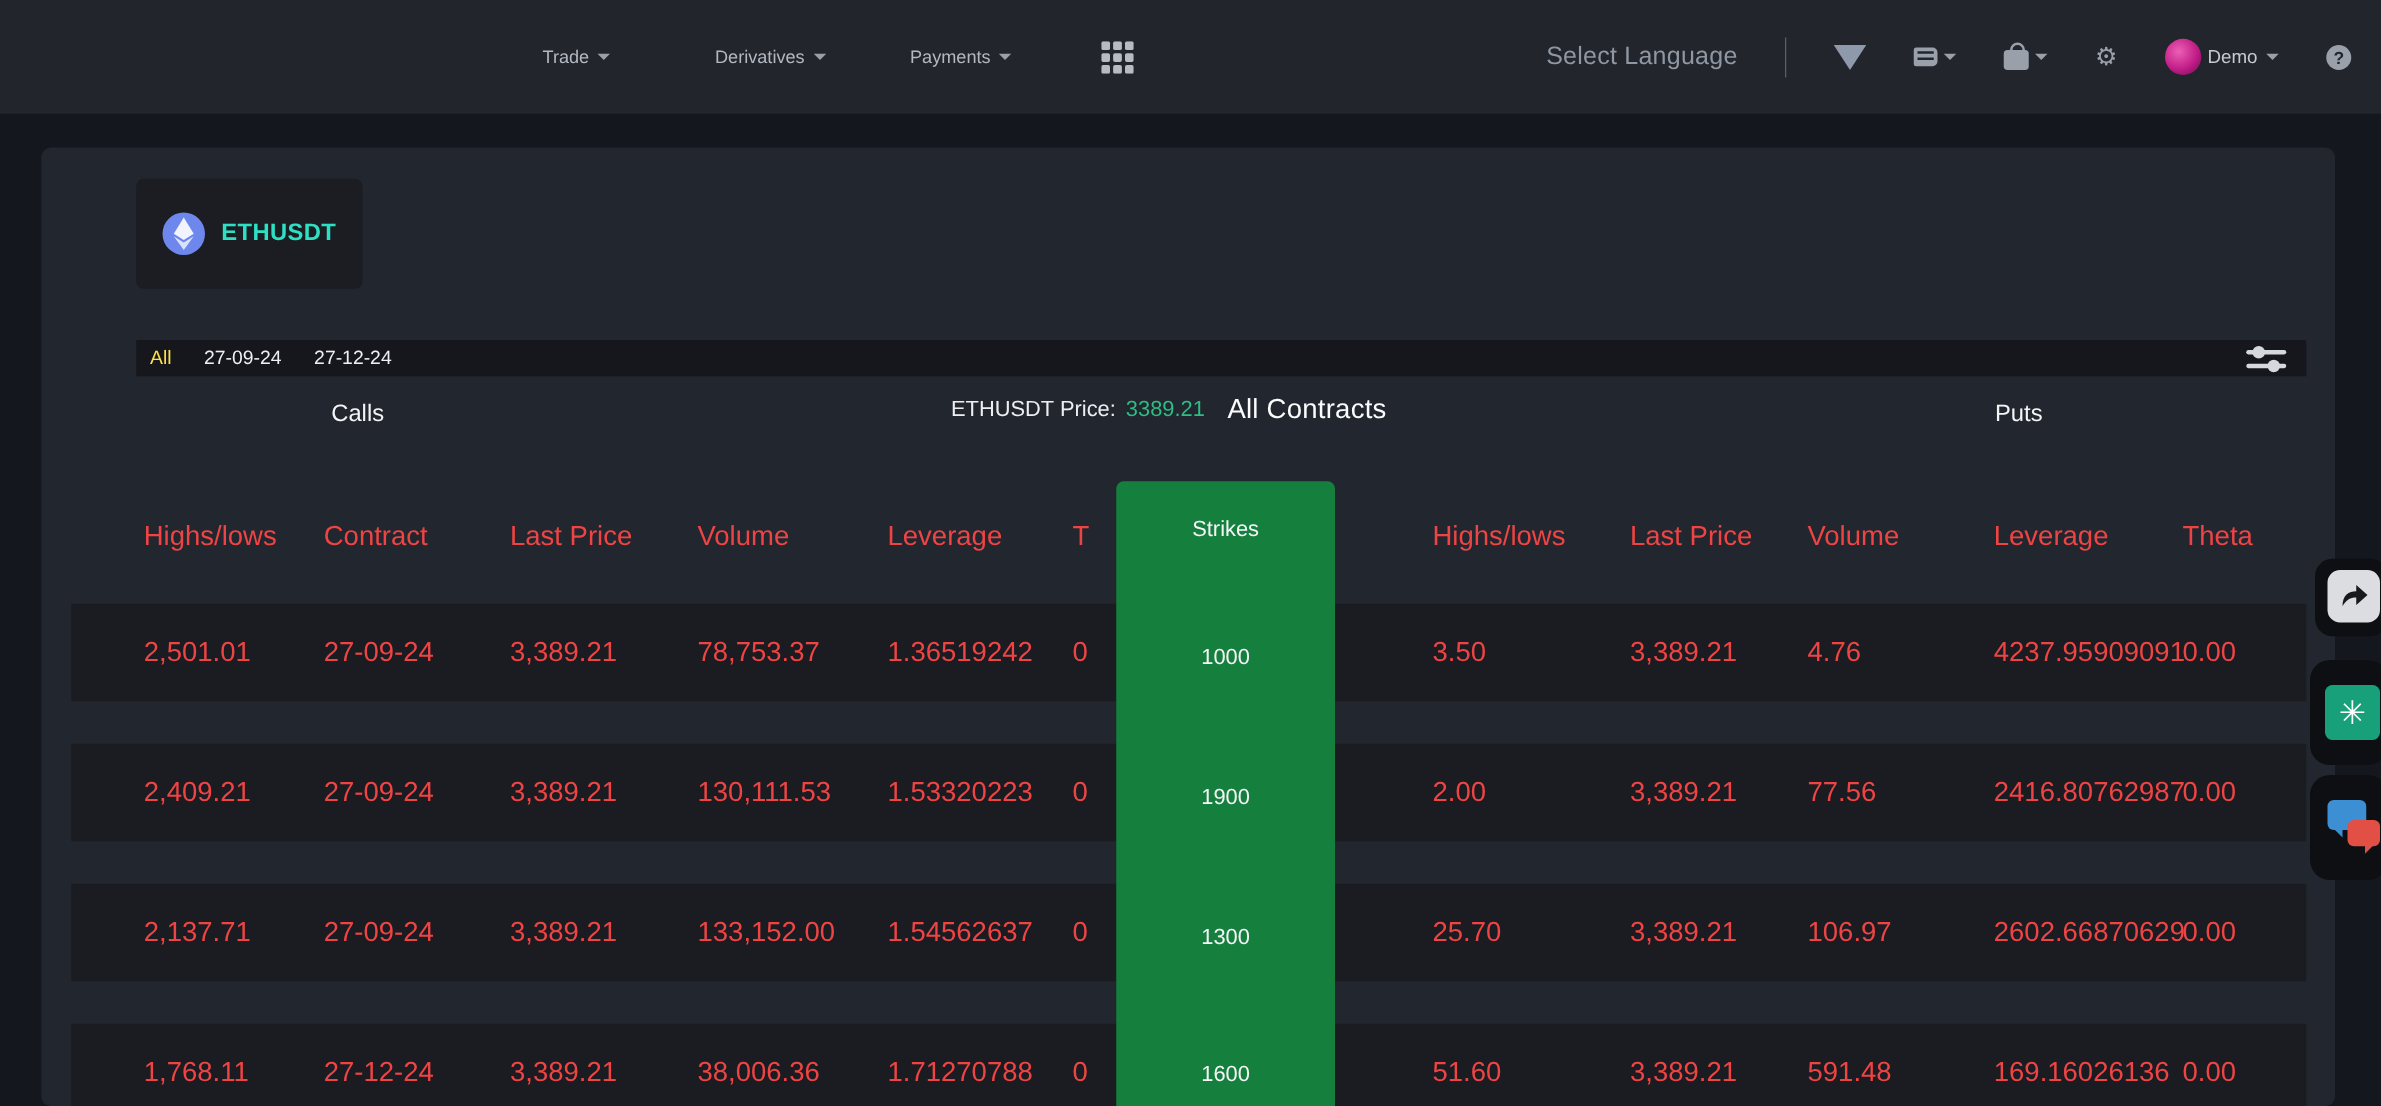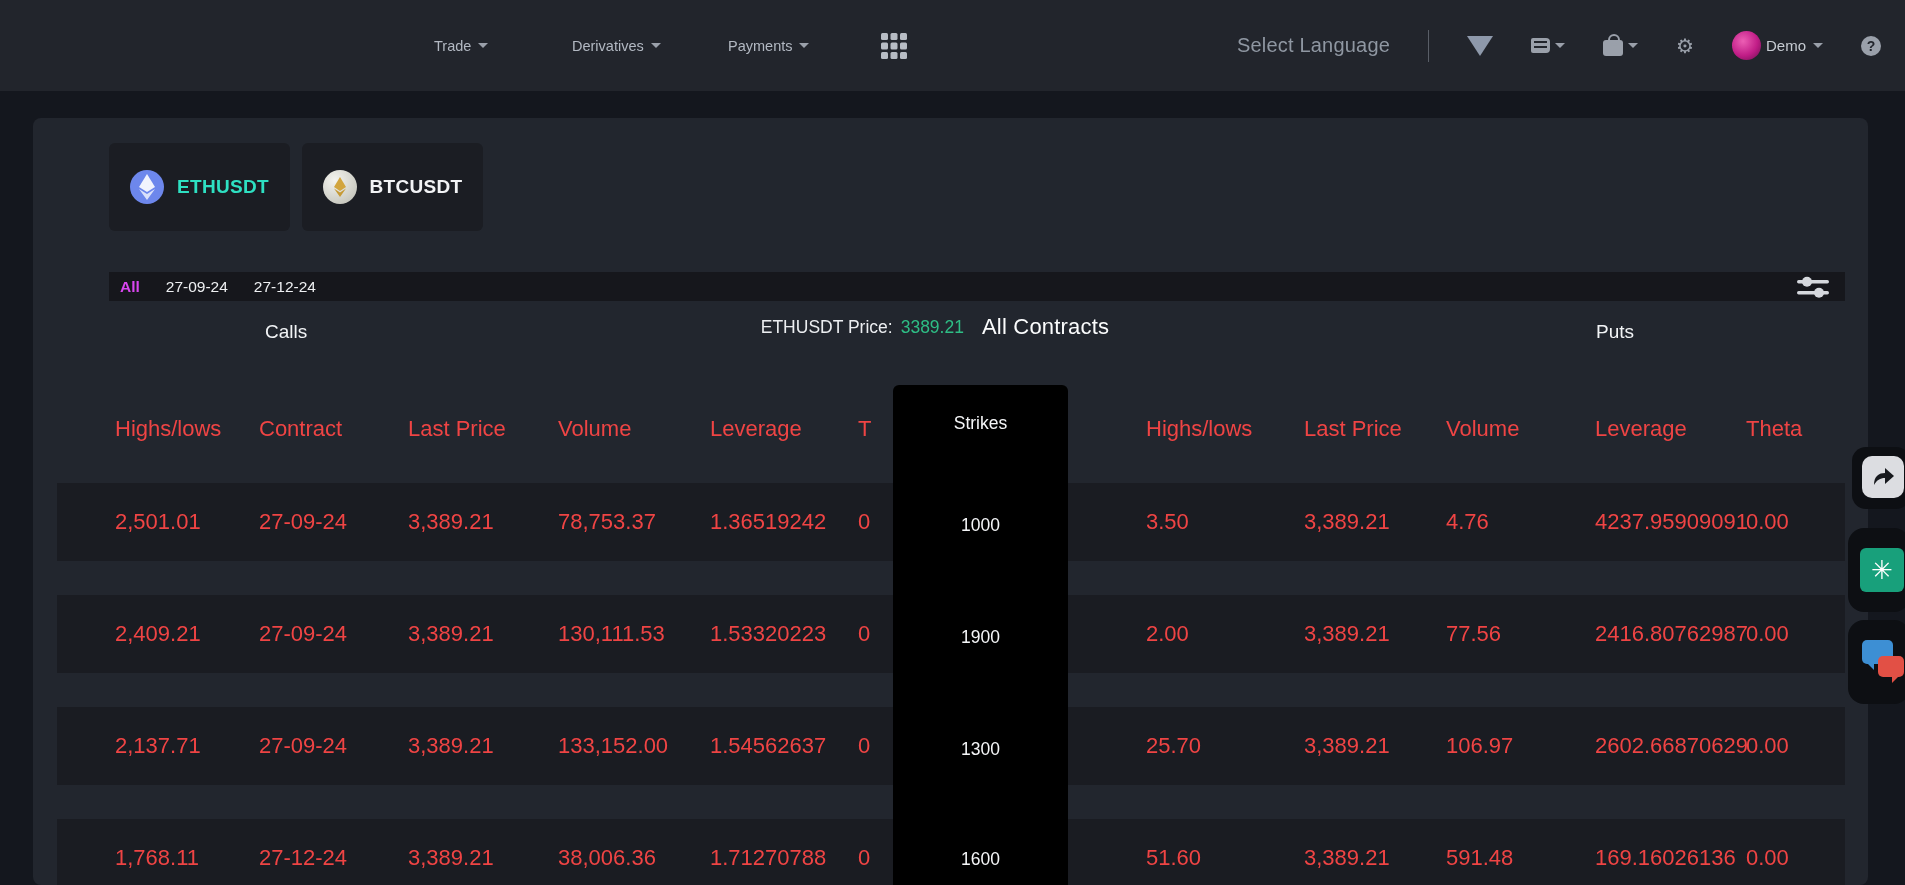--- a/index.html
+++ b/index.html
@@ -40,41 +40,41 @@
   .pair-btn { position:absolute; top:25px; width:181px; height:88px; background:#1b1d23; border-radius:6px;
     display:flex; align-items:center; justify-content:center; gap:13px; cursor:pointer; }
   .pair-label { font-size:19px; font-weight:600; letter-spacing:.3px; }
   .coin { width:34px; height:34px; border-radius:50%; display:flex; align-items:center; justify-content:center; }
   .coin-eth { background:#6d87ec; }
   .coin-btc { background:radial-gradient(circle at 35% 30%, #f4f4ef, #c6c6bd 80%); }
 
   .tabbar { position:absolute; left:76px; top:154px; width:1736px; height:29px; background:#16171c;
     display:flex; align-items:center; gap:26px; padding:0 11px; }
   .tab { font-size:15.5px; color:#eef0f2; cursor:pointer; }
-  .tab.active { color:#d946ef;font-weight:bold; }
+  .tab.active { color:#fde047; }
 
   .tune-icon { position:absolute; left:1760px; top:156px; width:40px; height:28px; cursor:pointer; }
 
   .sec-title { position:absolute; top:203px; color:#f2f4f6; font-size:19px; }
   .center-title { position:absolute; left:902px; top:196px; transform:translateX(-50%);
     display:flex; align-items:center; gap:8px; white-space:nowrap; }
   .price-label { color:#eceef1; font-size:17.5px; }
   .price-value { color:#2ebd85; font-size:17.5px; }
   .contracts-title { color:#fbfcfd; font-size:22px; margin-left:10px; letter-spacing:.2px; }
 
   .thead, .trow { position:absolute; left:24px; width:1788px; }
   .thead { top:296px; height:26px; z-index:1; }
   .trow { height:78px; background:#1a1c22; z-index:1; cursor:pointer; }
   .cell { position:absolute; white-space:nowrap; color:#ef4444; font-size:22px; }
   .thead .cell { top:2px; }
   .trow .cell { top:50%; transform:translateY(-50%); }
   .cc1{left:58px} .cc2{left:202px} .cc3{left:351px} .cc4{left:501px} .cc5{left:653px} .cc6{left:801px}
   .pc1{left:1089px} .pc2{left:1247px} .pc3{left:1389px} .pc4{left:1538px} .pc5{left:1689px}
 
-  .strikes-col { position:absolute; left:860px; top:267px; width:175px; height:500px; background:#000000;
+  .strikes-col { position:absolute; left:860px; top:267px; width:175px; height:500px; background:#15803d;
     border-radius:6px 6px 0 0; z-index:2; }
   .strikes-header { position:absolute; top:28px; width:100%; text-align:center; color:#f5f6f8; font-size:17.5px; }
   .strike-val { position:absolute; width:100%; text-align:center; color:#f5f6f8; font-size:17.5px; }
 
   
   .edge-pill { position:absolute; background:#0d0f13; border-radius:16px; z-index:6; }
   .share-btn { position:absolute; left:10px; top:9px; width:42px; height:42px; background:#dcdde1;
     border-radius:10px; display:flex; align-items:center; justify-content:center; cursor:pointer; }
   .gpt-btn { position:absolute; left:12px; top:20px; width:44px; height:44px; background:#18a07b;
     border-radius:6px; display:flex; align-items:center; justify-content:center; cursor:pointer;
@@ -147,29 +147,20 @@
 
   <div class="pair-btn" style="left:76px">
     <span class="coin coin-eth">
       <svg width="18" height="28" viewBox="0 0 18 28">
         <polygon points="9,1 17,14 9,19 1,14" fill="#ffffff" opacity="0.9"></polygon>
         <polygon points="9,21 17,16 9,27 1,16" fill="#ffffff" opacity="0.75"></polygon>
       </svg>
     </span>
     <span class="pair-label" style="color:#2ee0c2">ETHUSDT</span>
   </div>
-  <div class="pair-btn" style="left:269px">
-    <span class="coin coin-btc">
-      <svg width="14" height="22" viewBox="0 0 14 22">
-        <polygon points="7,1 13,11 7,15 1,11" fill="#d2a53e"></polygon>
-        <polygon points="7,16.5 13,12.5 7,21 1,12.5" fill="#c69a36"></polygon>
-      </svg>
-    </span>
-    <span class="pair-label" style="color:#f2f3f5">BTCUSDT</span>
-  </div>
 
   <div class="tabbar">
     <span class="tab active">All</span>
     <span class="tab">27-09-24</span>
     <span class="tab">27-12-24</span>
   </div>
 
   <div class="tune-icon">
     <svg width="40" height="28" viewBox="0 0 40 28">
       <rect x="4" y="6" width="32" height="3.5" rx="1.7" fill="#d5d8dd"></rect>

